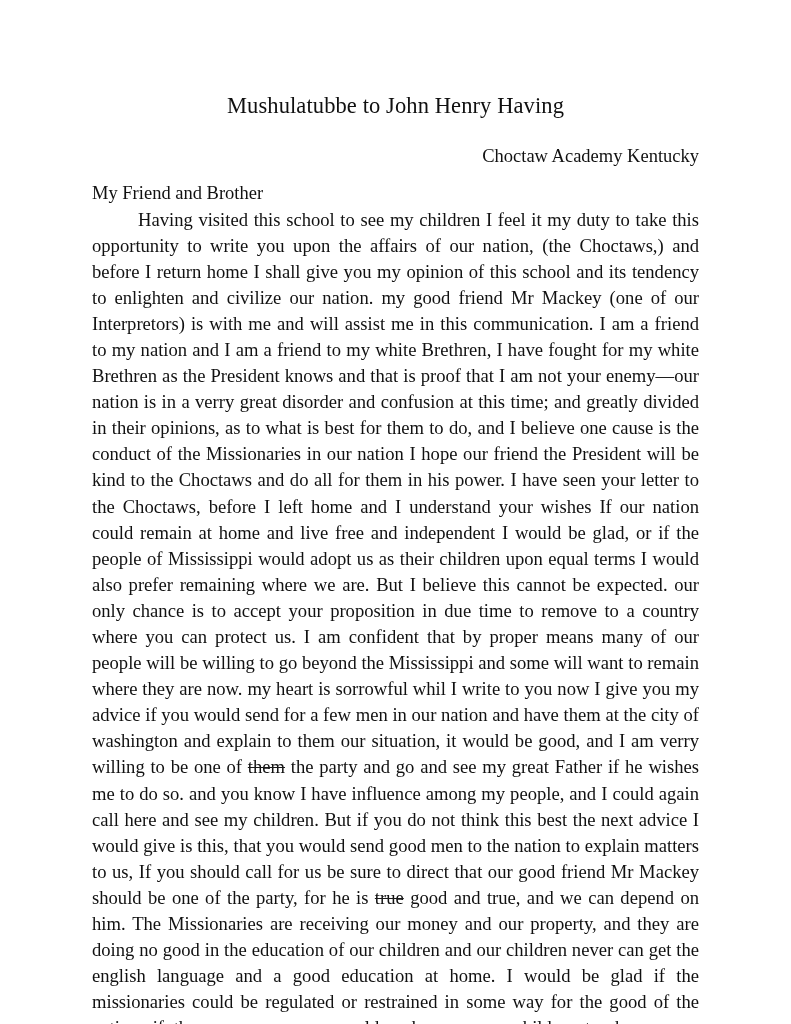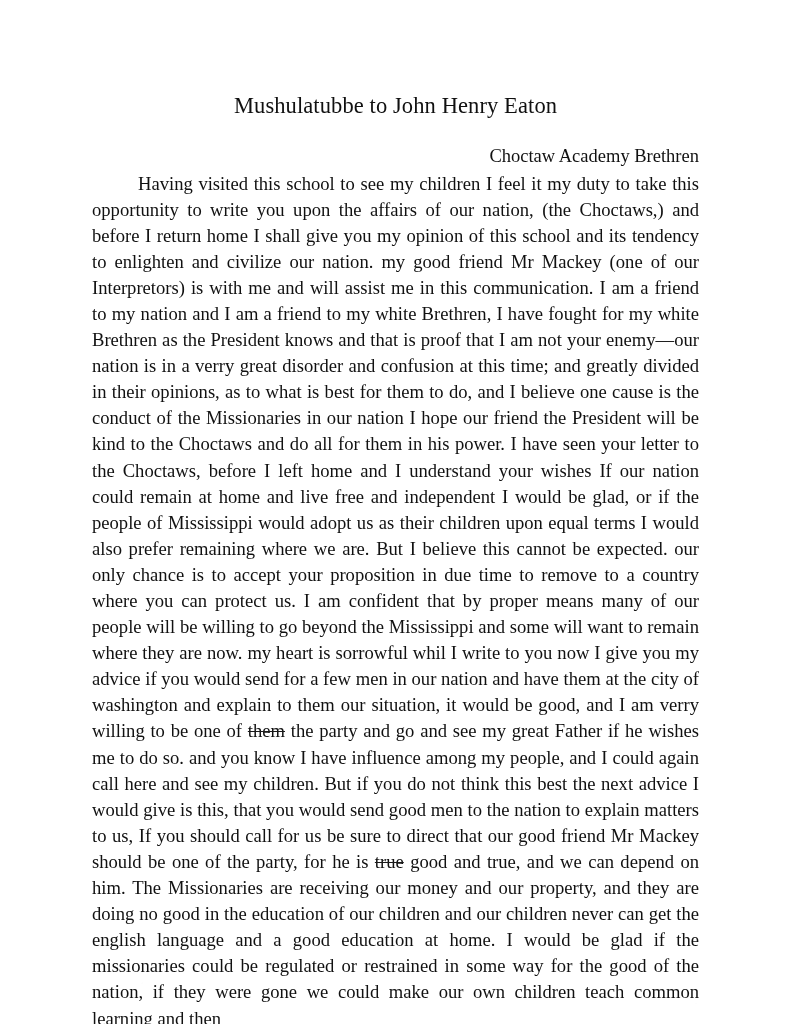--- a/index.html
+++ b/index.html
@@ -93,26 +93,27 @@
       radial-gradient(circle at 97% 43%, rgba(0,0,0,0.012) 0 1px, transparent 1px);
   }
 </style>
 </head>
 <body>
 
 <div class="page">
 
   <div class="content">
 
-    <h1 class="doc-title">Mushulatubbe to John Henry Eaton</h1>
+    <h1 class="doc-title">Mushulatubbe to John Henry Having</h1>
 
     <div class="dateline">
-      <span class="dl-line">Choctaw Academy Brethren</span>
+      <span class="dl-line">Choctaw Academy Kentucky</span>
     </div>
 
+    <div class="salutation">My Friend and Brother</div>
 
     <div class="body-text">
       <span class="indent"></span><span>Having visited this school to see my children I feel it my duty to take this opportunity to write you upon the affairs of our nation, (the Choctaws,) and before I return home I shall give you my opinion of this school and its tendency to enlighten and civilize our nation.  my good friend Mr Mackey (one of our Interpretors) is with me and will assist me in this communication.  I am a friend to my nation and I am a friend to my white Brethren, I have fought for my white Brethren as the President knows and that is proof that I am not your enemy—our nation is in a verry great disorder and confusion at this time; and greatly divided in their opinions, as to what is best for them to do, and I believe one cause is the conduct of the Missionaries in our nation I hope our friend the President will be kind to the Choctaws and do all for them in his power.  I have seen your letter to the Choctaws, before I left home and I understand your wishes  If our nation could remain at home and live free and independent I would be glad, or if the people of Mississippi would adopt us as their children upon equal terms I would also prefer remaining where we are.  But I believe this cannot be expected.  our only chance is to accept your proposition in due time to remove to a country where you can protect us.  I am confident that by proper means many of our people will be willing to go beyond the Mississippi and some will want to remain where they are now.  my heart is sorrowful whil I write to you now I give you my advice if you would send for a few men in our nation and have them at the city of washington and explain to them our situation, it would be good, and I am verry willing to be one of </span><span class="struck">them</span><span> the party and go and see my great Father if he wishes me to do so.  and you know I have influence among my people, and I could again call here and see my children. But if you do not think this best the next advice I would give is this, that you would send good men to the nation to explain matters to us,  If you should call for us be sure to direct that our good friend Mr Mackey should be one of the party, for he is </span><span class="struck">true</span><span> good and true, and we can depend on him.  The Missionaries are receiving our money and our property, and they are doing no good in the education of our children and our children never can get the english language and a good education at home.  I would be glad if the missionaries could be regulated or restrained in some way for the good of the nation, if they were gone we could make our own children teach common learning and then </span>
     </div>
 
   </div>
 
   <div class="scan-noise"></div>
 </div>
 

